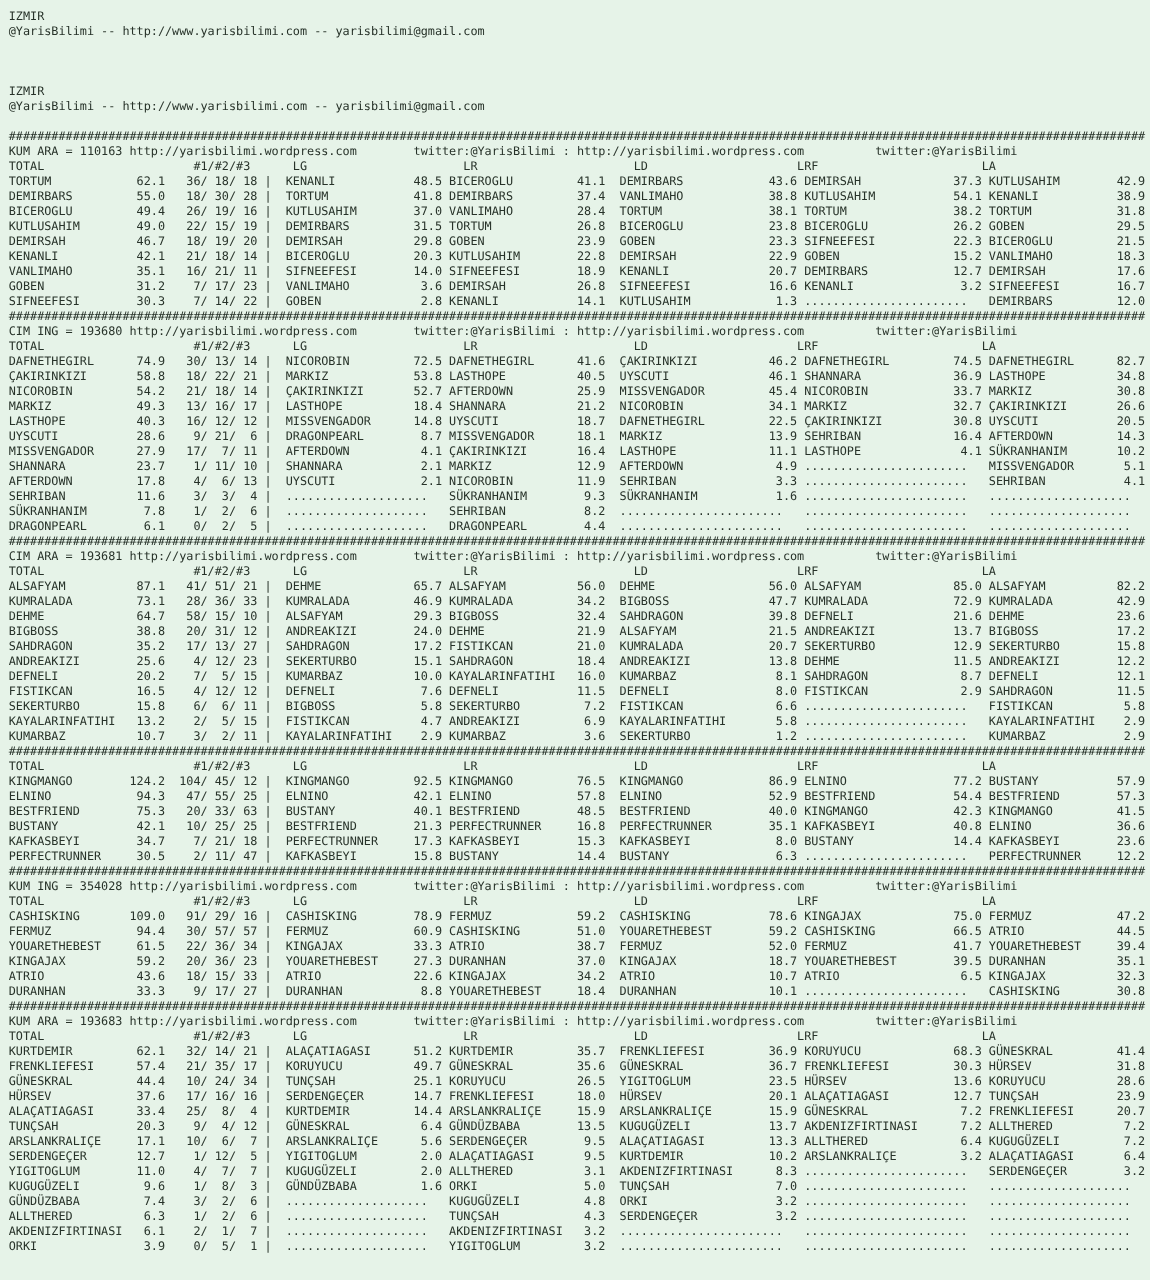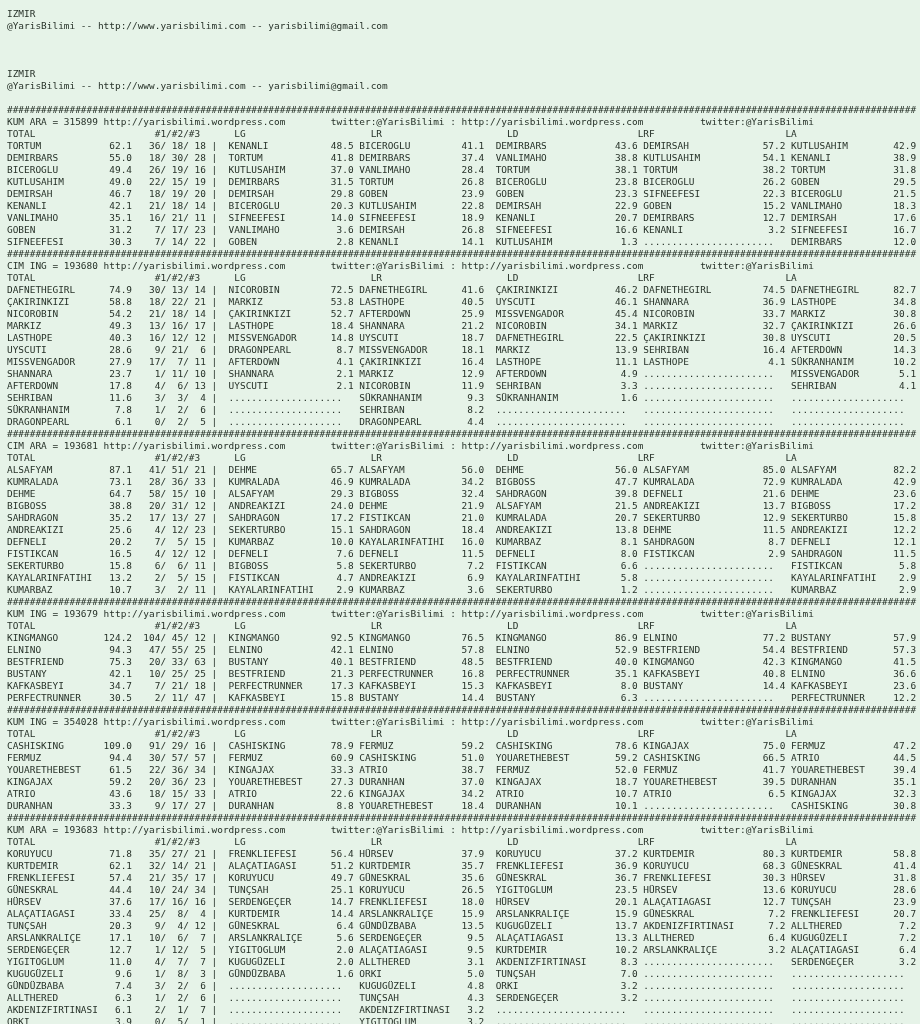--- a/index.html
+++ b/index.html
@@ -28,23 +28,23 @@
   </div>
   <div class="gap3"></div>
   <div>
     <pre>IZMIR</pre>
     <pre>@YarisBilimi -- http://www.yarisbilimi.com -- yarisbilimi@gmail.com</pre>
   </div>
   <div class="gap1"></div>
   <div id="sections">
       <div>
         <pre>################################################################################################################################################################</pre>
-        <pre>KUM ARA = 315899 http://yarisbilimi.wordpress.com        twitter:@YarisBilimi : http://yarisbilimi.wordpress.com          twitter:@YarisBilimi</pre>
+        <pre>KUM ARA = 110163 http://yarisbilimi.wordpress.com        twitter:@YarisBilimi : http://yarisbilimi.wordpress.com          twitter:@YarisBilimi</pre>
         <pre>TOTAL                     #1/#2/#3      LG                      LR                      LD                     LRF                       LA</pre>
-        <pre>TORTUM            62.1   36/ 18/ 18 |  KENANLI           48.5 BICEROGLU         41.1  DEMIRBARS            43.6 DEMIRSAH             57.2 KUTLUSAHIM        42.9</pre>
+        <pre>TORTUM            62.1   36/ 18/ 18 |  KENANLI           48.5 BICEROGLU         41.1  DEMIRBARS            43.6 DEMIRSAH             37.3 KUTLUSAHIM        42.9</pre>
         <pre>DEMIRBARS         55.0   18/ 30/ 28 |  TORTUM            41.8 DEMIRBARS         37.4  VANLIMAHO            38.8 KUTLUSAHIM           54.1 KENANLI           38.9</pre>
         <pre>BICEROGLU         49.4   26/ 19/ 16 |  KUTLUSAHIM        37.0 VANLIMAHO         28.4  TORTUM               38.1 TORTUM               38.2 TORTUM            31.8</pre>
         <pre>KUTLUSAHIM        49.0   22/ 15/ 19 |  DEMIRBARS         31.5 TORTUM            26.8  BICEROGLU            23.8 BICEROGLU            26.2 GOBEN             29.5</pre>
         <pre>DEMIRSAH          46.7   18/ 19/ 20 |  DEMIRSAH          29.8 GOBEN             23.9  GOBEN                23.3 SIFNEEFESI           22.3 BICEROGLU         21.5</pre>
         <pre>KENANLI           42.1   21/ 18/ 14 |  BICEROGLU         20.3 KUTLUSAHIM        22.8  DEMIRSAH             22.9 GOBEN                15.2 VANLIMAHO         18.3</pre>
         <pre>VANLIMAHO         35.1   16/ 21/ 11 |  SIFNEEFESI        14.0 SIFNEEFESI        18.9  KENANLI              20.7 DEMIRBARS            12.7 DEMIRSAH          17.6</pre>
         <pre>GOBEN             31.2    7/ 17/ 23 |  VANLIMAHO          3.6 DEMIRSAH          26.8  SIFNEEFESI           16.6 KENANLI               3.2 SIFNEEFESI        16.7</pre>
         <pre>SIFNEEFESI        30.3    7/ 14/ 22 |  GOBEN              2.8 KENANLI           14.1  KUTLUSAHIM            1.3 .......................   DEMIRBARS         12.0</pre>
       </div>
       <div>
@@ -75,21 +75,20 @@
         <pre>SAHDRAGON         35.2   17/ 13/ 27 |  SAHDRAGON         17.2 FISTIKCAN         21.0  KUMRALADA            20.7 SEKERTURBO           12.9 SEKERTURBO        15.8</pre>
         <pre>ANDREAKIZI        25.6    4/ 12/ 23 |  SEKERTURBO        15.1 SAHDRAGON         18.4  ANDREAKIZI           13.8 DEHME                11.5 ANDREAKIZI        12.2</pre>
         <pre>DEFNELI           20.2    7/  5/ 15 |  KUMARBAZ          10.0 KAYALARINFATIHI   16.0  KUMARBAZ              8.1 SAHDRAGON             8.7 DEFNELI           12.1</pre>
         <pre>FISTIKCAN         16.5    4/ 12/ 12 |  DEFNELI            7.6 DEFNELI           11.5  DEFNELI               8.0 FISTIKCAN             2.9 SAHDRAGON         11.5</pre>
         <pre>SEKERTURBO        15.8    6/  6/ 11 |  BIGBOSS            5.8 SEKERTURBO         7.2  FISTIKCAN             6.6 .......................   FISTIKCAN          5.8</pre>
         <pre>KAYALARINFATIHI   13.2    2/  5/ 15 |  FISTIKCAN          4.7 ANDREAKIZI         6.9  KAYALARINFATIHI       5.8 .......................   KAYALARINFATIHI    2.9</pre>
         <pre>KUMARBAZ          10.7    3/  2/ 11 |  KAYALARINFATIHI    2.9 KUMARBAZ           3.6  SEKERTURBO            1.2 .......................   KUMARBAZ           2.9</pre>
       </div>
       <div>
         <pre>################################################################################################################################################################</pre>
-        <pre>KUM ING = 193679 http://yarisbilimi.wordpress.com        twitter:@YarisBilimi : http://yarisbilimi.wordpress.com          twitter:@YarisBilimi</pre>
         <pre>TOTAL                     #1/#2/#3      LG                      LR                      LD                     LRF                       LA</pre>
         <pre>KINGMANGO        124.2  104/ 45/ 12 |  KINGMANGO         92.5 KINGMANGO         76.5  KINGMANGO            86.9 ELNINO               77.2 BUSTANY           57.9</pre>
         <pre>ELNINO            94.3   47/ 55/ 25 |  ELNINO            42.1 ELNINO            57.8  ELNINO               52.9 BESTFRIEND           54.4 BESTFRIEND        57.3</pre>
         <pre>BESTFRIEND        75.3   20/ 33/ 63 |  BUSTANY           40.1 BESTFRIEND        48.5  BESTFRIEND           40.0 KINGMANGO            42.3 KINGMANGO         41.5</pre>
         <pre>BUSTANY           42.1   10/ 25/ 25 |  BESTFRIEND        21.3 PERFECTRUNNER     16.8  PERFECTRUNNER        35.1 KAFKASBEYI           40.8 ELNINO            36.6</pre>
         <pre>KAFKASBEYI        34.7    7/ 21/ 18 |  PERFECTRUNNER     17.3 KAFKASBEYI        15.3  KAFKASBEYI            8.0 BUSTANY              14.4 KAFKASBEYI        23.6</pre>
         <pre>PERFECTRUNNER     30.5    2/ 11/ 47 |  KAFKASBEYI        15.8 BUSTANY           14.4  BUSTANY               6.3 .......................   PERFECTRUNNER     12.2</pre>
       </div>
       <div>
         <pre>################################################################################################################################################################</pre>
@@ -99,21 +98,20 @@
         <pre>FERMUZ            94.4   30/ 57/ 57 |  FERMUZ            60.9 CASHISKING        51.0  YOUARETHEBEST        59.2 CASHISKING           66.5 ATRIO             44.5</pre>
         <pre>YOUARETHEBEST     61.5   22/ 36/ 34 |  KINGAJAX          33.3 ATRIO             38.7  FERMUZ               52.0 FERMUZ               41.7 YOUARETHEBEST     39.4</pre>
         <pre>KINGAJAX          59.2   20/ 36/ 23 |  YOUARETHEBEST     27.3 DURANHAN          37.0  KINGAJAX             18.7 YOUARETHEBEST        39.5 DURANHAN          35.1</pre>
         <pre>ATRIO             43.6   18/ 15/ 33 |  ATRIO             22.6 KINGAJAX          34.2  ATRIO                10.7 ATRIO                 6.5 KINGAJAX          32.3</pre>
         <pre>DURANHAN          33.3    9/ 17/ 27 |  DURANHAN           8.8 YOUARETHEBEST     18.4  DURANHAN             10.1 .......................   CASHISKING        30.8</pre>
       </div>
       <div>
         <pre>################################################################################################################################################################</pre>
         <pre>KUM ARA = 193683 http://yarisbilimi.wordpress.com        twitter:@YarisBilimi : http://yarisbilimi.wordpress.com          twitter:@YarisBilimi</pre>
         <pre>TOTAL                     #1/#2/#3      LG                      LR                      LD                     LRF                       LA</pre>
-        <pre>KORUYUCU          71.8   35/ 27/ 21 |  FRENKLIEFESI      56.4 HÜRSEV            37.9  KORUYUCU             37.2 KURTDEMIR            80.3 KURTDEMIR         58.8</pre>
         <pre>KURTDEMIR         62.1   32/ 14/ 21 |  ALAÇATIAGASI      51.2 KURTDEMIR         35.7  FRENKLIEFESI         36.9 KORUYUCU             68.3 GÜNESKRAL         41.4</pre>
         <pre>FRENKLIEFESI      57.4   21/ 35/ 17 |  KORUYUCU          49.7 GÜNESKRAL         35.6  GÜNESKRAL            36.7 FRENKLIEFESI         30.3 HÜRSEV            31.8</pre>
         <pre>GÜNESKRAL         44.4   10/ 24/ 34 |  TUNÇSAH           25.1 KORUYUCU          26.5  YIGITOGLUM           23.5 HÜRSEV               13.6 KORUYUCU          28.6</pre>
         <pre>HÜRSEV            37.6   17/ 16/ 16 |  SERDENGEÇER       14.7 FRENKLIEFESI      18.0  HÜRSEV               20.1 ALAÇATIAGASI         12.7 TUNÇSAH           23.9</pre>
         <pre>ALAÇATIAGASI      33.4   25/  8/  4 |  KURTDEMIR         14.4 ARSLANKRALIÇE     15.9  ARSLANKRALIÇE        15.9 GÜNESKRAL             7.2 FRENKLIEFESI      20.7</pre>
         <pre>TUNÇSAH           20.3    9/  4/ 12 |  GÜNESKRAL          6.4 GÜNDÜZBABA        13.5  KUGUGÜZELI           13.7 AKDENIZFIRTINASI      7.2 ALLTHERED          7.2</pre>
         <pre>ARSLANKRALIÇE     17.1   10/  6/  7 |  ARSLANKRALIÇE      5.6 SERDENGEÇER        9.5  ALAÇATIAGASI         13.3 ALLTHERED             6.4 KUGUGÜZELI         7.2</pre>
         <pre>SERDENGEÇER       12.7    1/ 12/  5 |  YIGITOGLUM         2.0 ALAÇATIAGASI       9.5  KURTDEMIR            10.2 ARSLANKRALIÇE         3.2 ALAÇATIAGASI       6.4</pre>
         <pre>YIGITOGLUM        11.0    4/  7/  7 |  KUGUGÜZELI         2.0 ALLTHERED          3.1  AKDENIZFIRTINASI      8.3 .......................   SERDENGEÇER        3.2</pre>
         <pre>KUGUGÜZELI         9.6    1/  8/  3 |  GÜNDÜZBABA         1.6 ORKI               5.0  TUNÇSAH               7.0 .......................   ....................  </pre>

